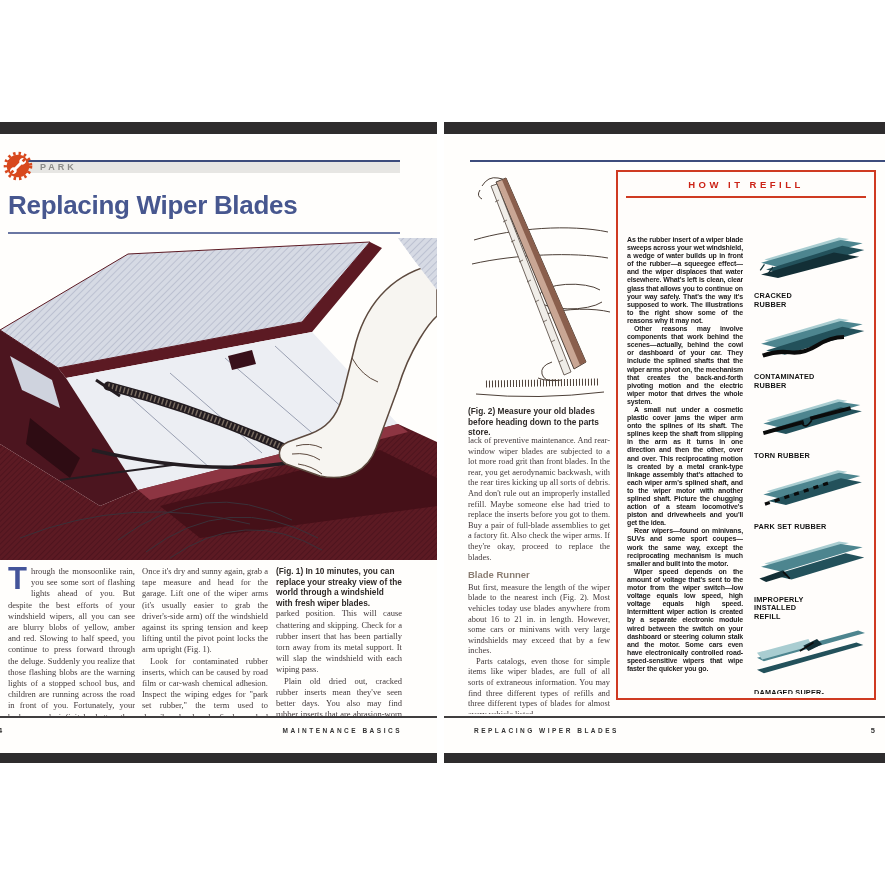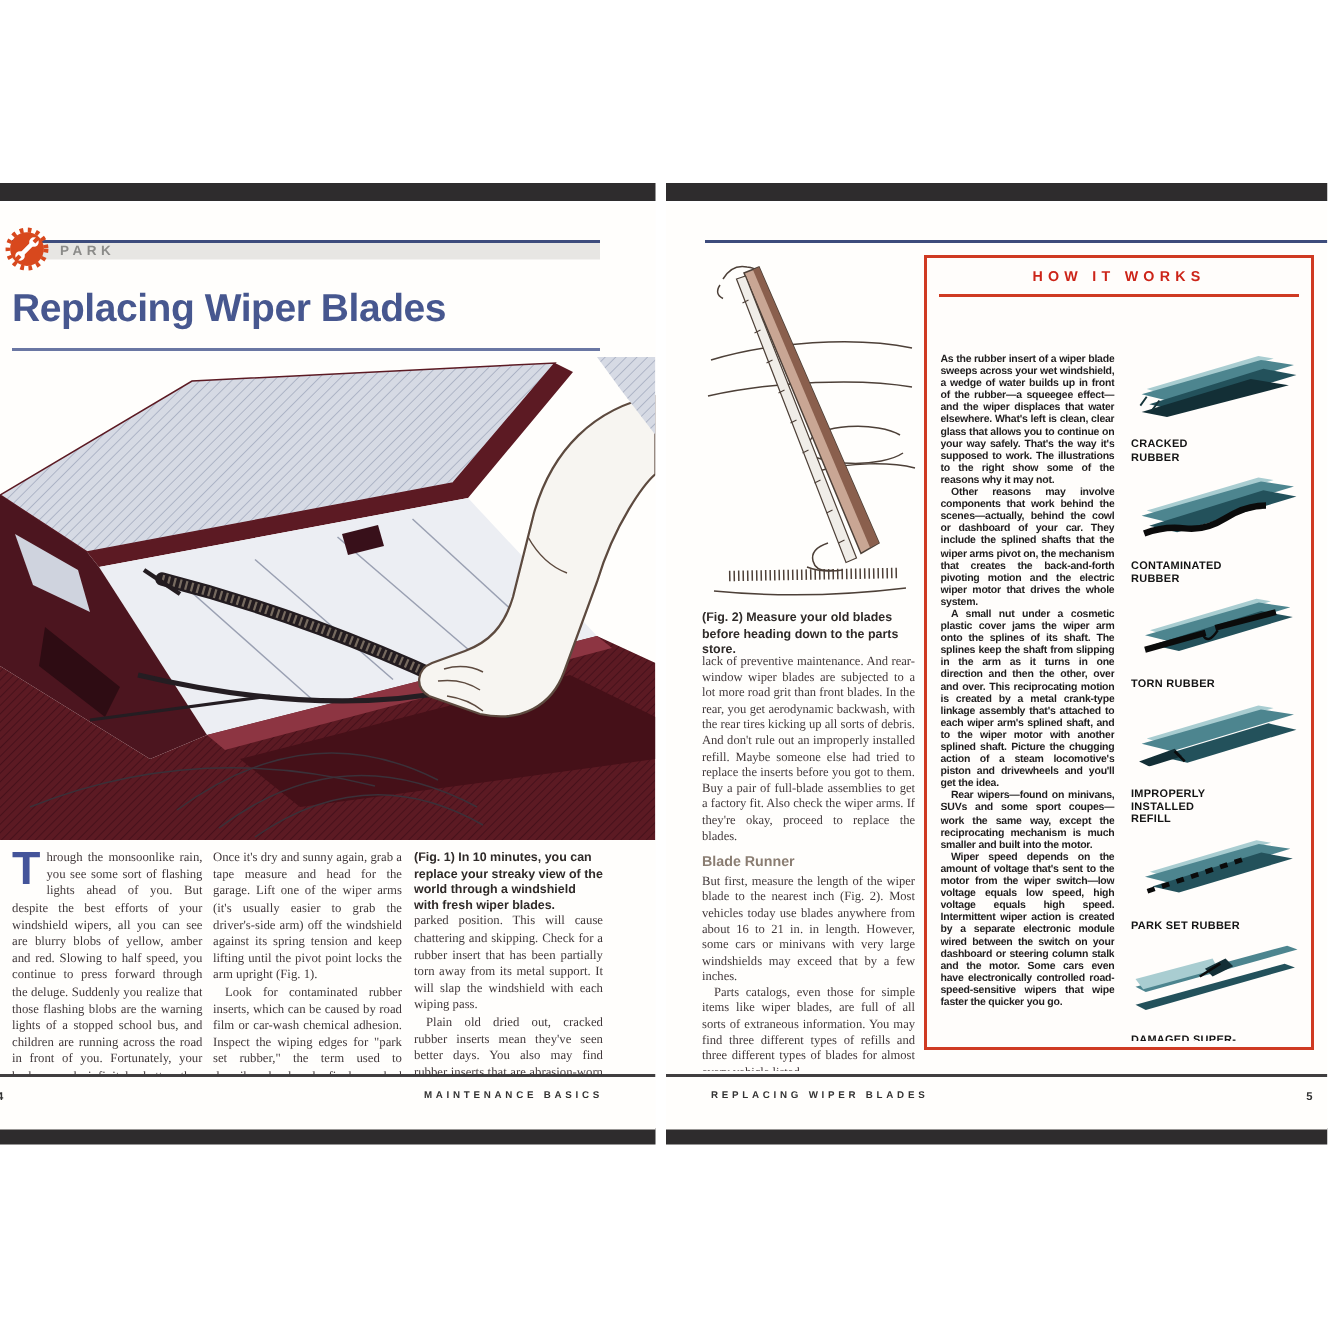--- a/index.html
+++ b/index.html
@@ -194,21 +194,21 @@
   <div class="fig2-caption">(Fig. 2) Measure your old blades before heading down to the parts store.</div>
 
   <div class="r-col">
     <p>lack of preventive maintenance. And rear-window wiper blades are subjected to a lot more road grit than front blades. In the rear, you get aerodynamic backwash, with the rear tires kicking up all sorts of debris. And don't rule out an improperly installed refill. Maybe someone else had tried to replace the inserts before you got to them. Buy a pair of full-blade assemblies to get a factory fit. Also check the wiper arms. If they're okay, proceed to replace the blades.</p>
     <p class="subhead">Blade Runner</p>
     <p>But first, measure the length of the wiper blade to the nearest inch (Fig. 2). Most vehicles today use blades anywhere from about 16 to 21 in. in length. However, some cars or minivans with very large windshields may exceed that by a few inches.</p>
     <p>Parts catalogs, even those for simple items like wiper blades, are full of all sorts of extraneous information. You may find three different types of refills and three different types of blades for almost every vehicle listed.</p>
   </div>
 
   <div class="sidebar">
-    <div class="kicker">HOW IT WORKS</div>
+    <div class="kicker">HOW IT REFILL</div>
     <div class="kicker-rule"></div>
 
     <div class="sb-body">
       <p>As the rubber insert of a wiper blade sweeps across your wet windshield, a wedge of water builds up in front of the rubber—a squeegee effect—and the wiper displaces that water elsewhere. What's left is clean, clear glass that allows you to continue on your way safely. That's the way it's supposed to work. The illustrations to the right show some of the reasons why it may not.</p>
       <p>Other reasons may involve components that work behind the scenes—actually, behind the cowl or dashboard of your car. They include the splined shafts that the wiper arms pivot on, the mechanism that creates the back-and-forth pivoting motion and the electric wiper motor that drives the whole system.</p>
       <p>A small nut under a cosmetic plastic cover jams the wiper arm onto the splines of its shaft. The splines keep the shaft from slipping in the arm as it turns in one direction and then the other, over and over. This reciprocating motion is created by a metal crank-type linkage assembly that's attached to each wiper arm's splined shaft, and to the wiper motor with another splined shaft. Picture the chugging action of a steam locomotive's piston and drivewheels and you'll get the idea.</p>
       <p>Rear wipers—found on minivans, SUVs and some sport coupes—work the same way, except the reciprocating mechanism is much smaller and built into the motor.</p>
       <p>Wiper speed depends on the amount of voltage that's sent to the motor from the wiper switch—low voltage equals low speed, high voltage equals high speed. Intermittent wiper action is created by a separate electronic module wired between the switch on your dashboard or steering column stalk and the motor. Some cars even have electronically controlled road-speed-sensitive wipers that wipe faster the quicker you go.</p>
     </div>
 
@@ -240,38 +240,38 @@
           <polygon points="8,30 96,4 108,6 18,33" fill="#a9cdd1"></polygon>
           <polygon points="4,34 98,7 124,11 28,40" fill="#4d858f"></polygon>
           <polygon points="10,42 100,14 126,19 32,47" fill="#23515b"></polygon>
           <path d="M4,46 L54,32 M62,28 L112,15" stroke="#0b0b0b" stroke-width="5" fill="none"></path>
           <path d="M52,34 q4,8 12,-4" stroke="#0b0b0b" stroke-width="2" fill="none"></path>
         </svg>
         <span class="sb-label">TORN RUBBER</span>
       </div>
 
       <div class="sb-fig">
+        <svg viewBox="0 0 126 52" width="122" height="42">
+          <polygon points="8,30 96,4 108,6 18,33" fill="#a9cdd1"></polygon>
+          <polygon points="4,34 98,7 124,11 28,40" fill="#4d858f"></polygon>
+          <polygon points="10,42 100,14 126,19 32,47" fill="#23515b"></polygon>
+          <path d="M6,46 l6,-2 m6,-2 l6,-2 m6,-2 l6,-2 m6,-2 l6,-2 m6,-2 l6,-2 m6,-2 l6,-2 m6,-2 l6,-2" stroke="#0b0b0b" stroke-width="4" fill="none"></path>
+        </svg>
+        <span class="sb-label">PARK SET RUBBER</span>
+      </div>
+
+      <div class="sb-fig">
         <svg viewBox="0 0 126 52" width="122" height="44">
           <polygon points="8,30 96,4 108,6 18,33" fill="#a9cdd1"></polygon>
           <polygon points="4,34 98,7 124,11 28,40" fill="#4d858f"></polygon>
           <polygon points="18,44 104,18 126,23 40,49" fill="#23515b"></polygon>
           <polygon points="2,48 30,38 36,44 10,52" fill="#132f36"></polygon>
           <path d="M30,40 l8,8" stroke="#0b0b0b" stroke-width="2"></path>
         </svg>
         <span class="sb-label lbl-narrow">IMPROPERLY INSTALLED REFILL</span>
-      </div>
-
-      <div class="sb-fig">
-        <svg viewBox="0 0 126 52" width="122" height="42">
-          <polygon points="8,30 96,4 108,6 18,33" fill="#a9cdd1"></polygon>
-          <polygon points="4,34 98,7 124,11 28,40" fill="#4d858f"></polygon>
-          <polygon points="10,42 100,14 126,19 32,47" fill="#23515b"></polygon>
-          <path d="M6,46 l6,-2 m6,-2 l6,-2 m6,-2 l6,-2 m6,-2 l6,-2 m6,-2 l6,-2 m6,-2 l6,-2 m6,-2 l6,-2" stroke="#0b0b0b" stroke-width="4" fill="none"></path>
-        </svg>
-        <span class="sb-label">PARK SET RUBBER</span>
       </div>
 
       <div class="sb-fig">
         <svg viewBox="0 0 126 56" width="122" height="48">
           <polygon points="0,36 118,4 126,7 8,40" fill="#4d858f"></polygon>
           <polygon points="0,30 60,14 64,22 6,38" fill="#a9cdd1"></polygon>
           <polygon points="0,50 116,18 124,21 8,54" fill="#23515b"></polygon>
           <polygon points="54,22 70,14 76,20 60,28" fill="#132f36"></polygon>
           <path d="M50,28 l16,-10" stroke="#0b0b0b" stroke-width="2"></path>
         </svg>

